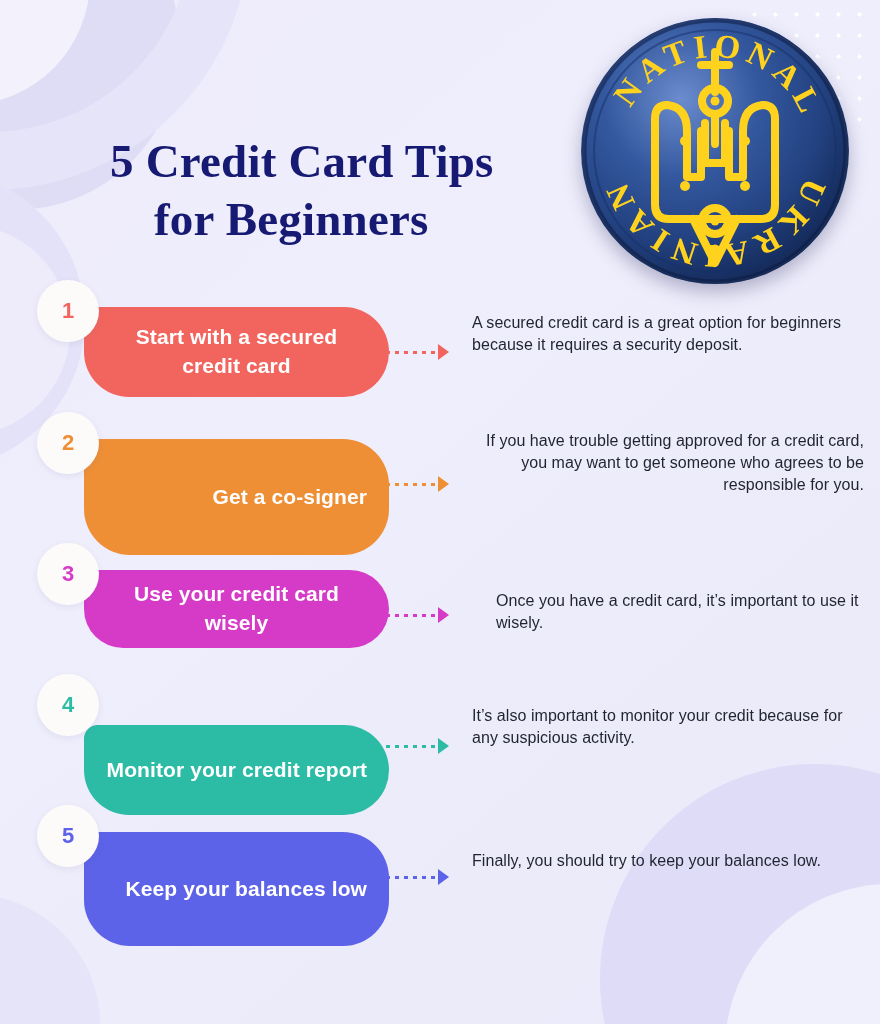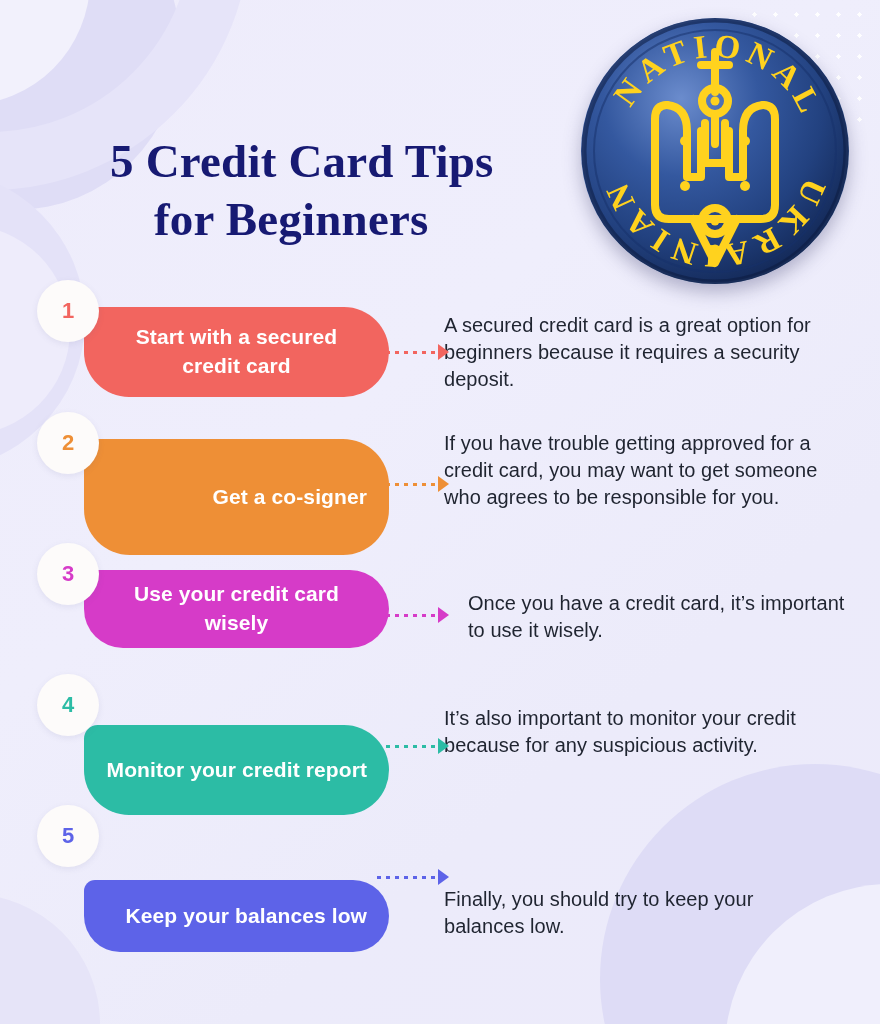--- a/index.html
+++ b/index.html
@@ -190,23 +190,23 @@
   .connector .head {
     width: 0; height: 0;
     border-top: 8px solid transparent;
     border-bottom: 8px solid transparent;
     border-left: 11px solid currentColor;
     margin-left: -1px;
   }
 
   .desc {
     position: absolute;
-    left: 444px;
+    left: 472px;
     width: 392px;
-    font-size: 20px;
+    font-size: 16px;
     line-height: 1.36;
     color: #1f2430;
     letter-spacing: 0.05px;
   }
 </style>
 </head>
 <body>
 
 <div class="infographic">
 
@@ -299,21 +299,21 @@
       <div class="num-badge" style="top: 412px; color: rgb(238, 143, 54);">
           <span>2</span>
         </div>
       <div class="pill" style="top: 439px; height: 116px; background: rgb(238, 143, 54);">
           <span>Get a co-signer</span>
         </div>
       <div class="connector" style="left: 377px; top: 477px; color: rgb(238, 143, 54);">
           <span class="dots"></span>
           <span class="head"></span>
         </div>
-      <div class="desc" style="top:430px;">If you have trouble getting approved for a credit card, you may want to get someone who agrees to be responsible for you.</div>
+      <div class="desc" style="top:430px;text-align:right;">If you have trouble getting approved for a credit card, you may want to get someone who agrees to be responsible for you.</div>
     </div>
 
     <div class="row">
       <div class="num-badge" style="top: 543px; color: rgb(214, 59, 200);">
           <span>3</span>
         </div>
       <div class="pill" style="top: 570px; height: 78px; background: rgb(214, 59, 200);">
           <span>Use your credit card wisely</span>
         </div>
       <div class="connector" style="left: 377px; top: 608px; color: rgb(214, 59, 200);">
@@ -334,24 +334,24 @@
           <span class="dots"></span>
           <span class="head"></span>
         </div>
       <div class="desc" style="top:705px;">It’s also important to monitor your credit because for any suspicious activity.</div>
     </div>
 
     <div class="row">
       <div class="num-badge" style="top: 805px; color: rgb(93, 99, 232);">
           <span>5</span>
         </div>
-      <div class="pill" style="top: 832px; height: 72px; background: rgb(93, 99, 232); margin-top: 48px;">
+      <div class="pill" style="top: 832px; height: 114px; background: rgb(93, 99, 232);">
           <span>Keep your balances low</span>
         </div>
       <div class="connector" style="left: 377px; top: 870px; color: rgb(93, 99, 232);">
           <span class="dots"></span>
           <span class="head"></span>
         </div>
-      <div class="desc" style="top:850px;margin-top:36px;">Finally, you should try to keep your balances low.</div>
+      <div class="desc" style="top:850px;">Finally, you should try to keep your balances low.</div>
     </div>
 
   </div>
 </div>
 
 </body></html>

